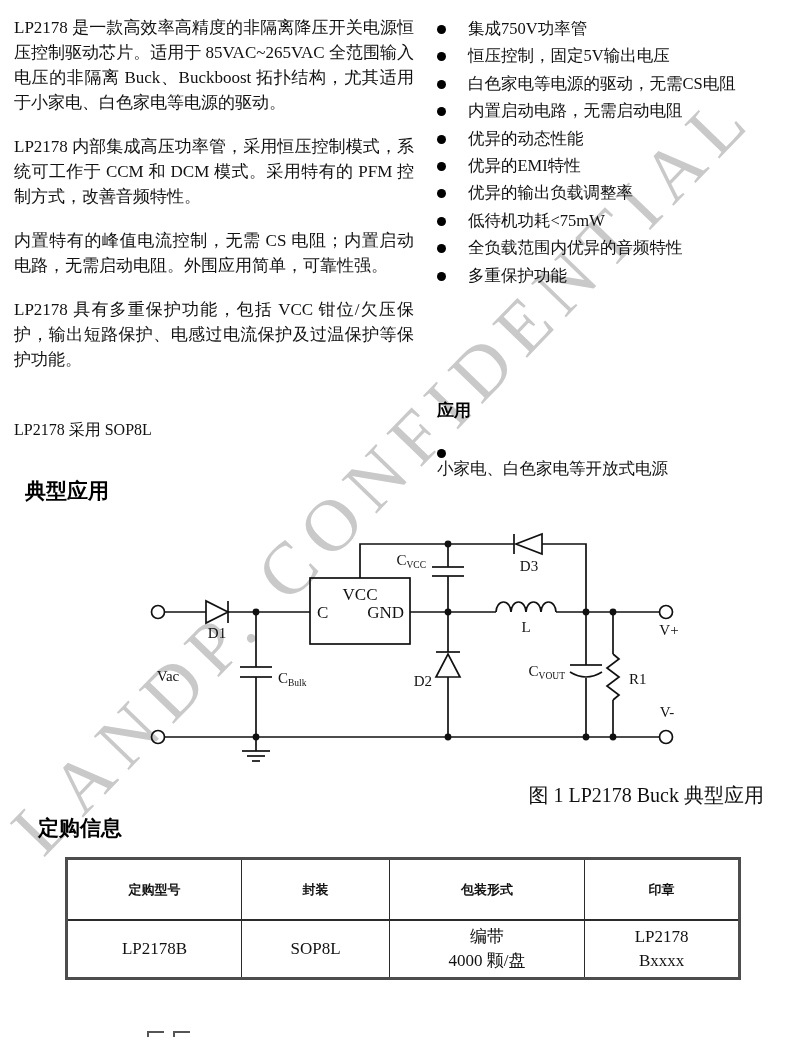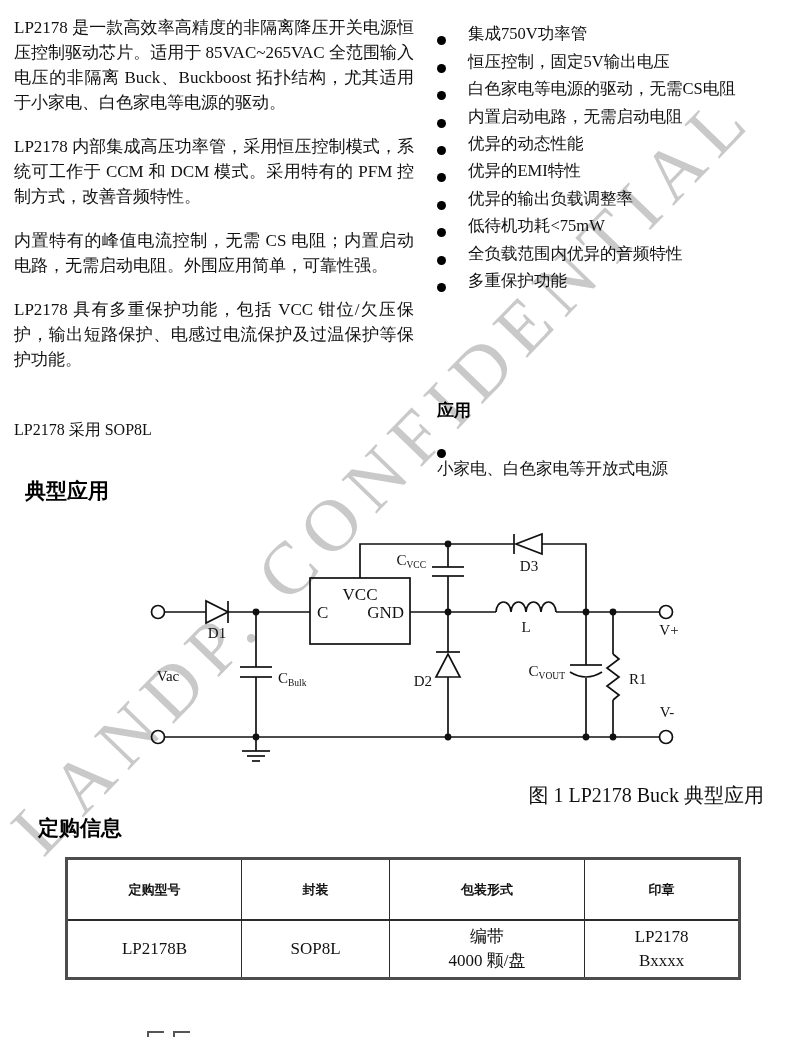--- a/index.html
+++ b/index.html
@@ -19,21 +19,21 @@
   
   .desc{position:absolute;left:14px;top:15px;width:400px;}
   .desc p{
     margin:0 0 19px 0;font-size:17px;line-height:25px;text-align:justify;
     color:#111;
   }
   .pkg-note{position:absolute;left:14px;top:420px;font-size:16px;color:#111;}
   
   .features{position:absolute;left:437px;top:18px;width:348px;}
   .features ul{list-style:none;margin:0;padding:0;}
-  .features li{display:flex;align-items:flex-end;height:27.4px;font-size:16.5px;color:#111;}
+  .features li{display:flex;align-items:flex-start;height:27.4px;font-size:16.5px;color:#111;}
   .bullet-dot{flex:0 0 auto;width:9px;height:9px;border-radius:50%;background:#000;margin:7px 22px 0 0;}
   
   .app-title{position:absolute;left:437px;top:399px;font-family:"Liberation Sans","DejaVu Sans",sans-serif;
     font-weight:bold;font-size:17px;color:#000;}
   .app-list{position:absolute;left:437px;top:442px;width:340px;}
   .app-list .item{display:flex;align-items:flex-start;font-size:16.5px;color:#111;flex-direction:column;}
   
   .typ-title{position:absolute;left:25px;top:477px;font-family:"Liberation Sans","DejaVu Sans",sans-serif;
     font-weight:bold;font-size:21px;color:#000;}
   .circuit{position:absolute;left:118px;top:514px;}

